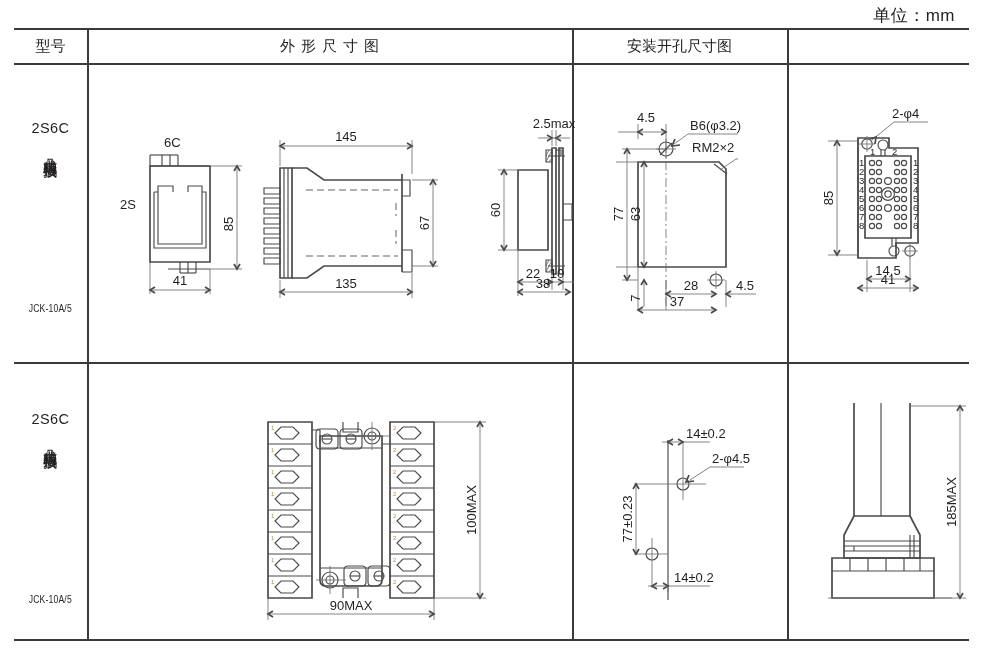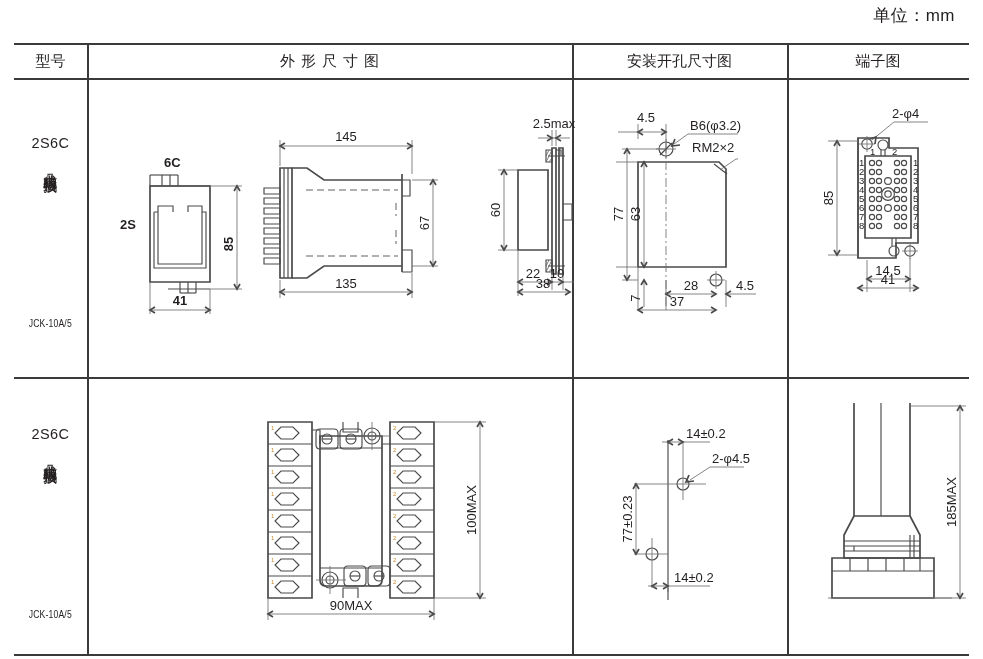--- a/index.html
+++ b/index.html
@@ -21,21 +21,21 @@
     position: absolute;
     right: 28px; top: 4px;
     font-size: 17px;
     letter-spacing: .5px;
     white-space: nowrap;
   }
 
   
   .tbl {
     position: absolute;
-    left: 14px; top: 43px;
+    left: 14px; top: 28px;
     width: 955px; height: 450px;
   }
   .hline { position: absolute; left: 0; width: 100%; background: #3a3a3a; height: 1.6px; }
   .hline.top  { top: 0; }
   .hline.head { top: 35px; }
   .hline.mid  { top: 334px; }
   .hline.bot  { top: 611px; }
   .vline { position: absolute; background: #3a3a3a; width: 1.6px; top: 0; height: 611px; }
   .vline.v1 { left: 73px; }
   .vline.v2 { left: 558px; }
@@ -115,36 +115,35 @@
     <div class="hline head"></div>
     <div class="hline mid"></div>
     <div class="hline bot"></div>
     <div class="vline v1"></div>
     <div class="vline v2"></div>
     <div class="vline v3"></div>
 
     <div class="colhead c0">型号</div>
     <div class="colhead c1">外形尺寸图</div>
     <div class="colhead c2">安装开孔尺寸图</div>
-    <div class="colhead c3">端子图</div>
 
     <div class="model-cell r1">
       <div class="model-code">2S6C</div>
       <div class="model-desc">凸出式板后接线</div>
       <div class="model-sub">JCK-10A/5</div>
     </div>
 
     <div class="model-cell r2">
       <div class="model-code">2S6C</div>
       <div class="model-desc">凸出式板后接线</div>
       <div class="model-sub">JCK-10A/5</div>
     </div>
   </div>
 
-  <div class="draw" style="left:118px; top:134px;font-weight:bold;">
+  <div class="draw" style="left:118px; top:114px;">
     <svg width="140" height="185" viewBox="0 0 140 185">
 
       <path class="ln2" d="M32 52 L32 148 L92 148 L92 52 Z"></path>
 
       <path class="ln" d="M32 41 L32 52 M44 41 L44 52 M52 41 L52 52 M60 41 L60 52"></path>
       <path class="ln" d="M32 41 L60 41"></path>
       <path class="ln" d="M32 52 L92 52"></path>
 
       <path class="ln" d="M40 78 L40 72 L55 72 L55 78"></path>
       <path class="ln" d="M84 78 L84 72 L70 72 L70 78"></path>

